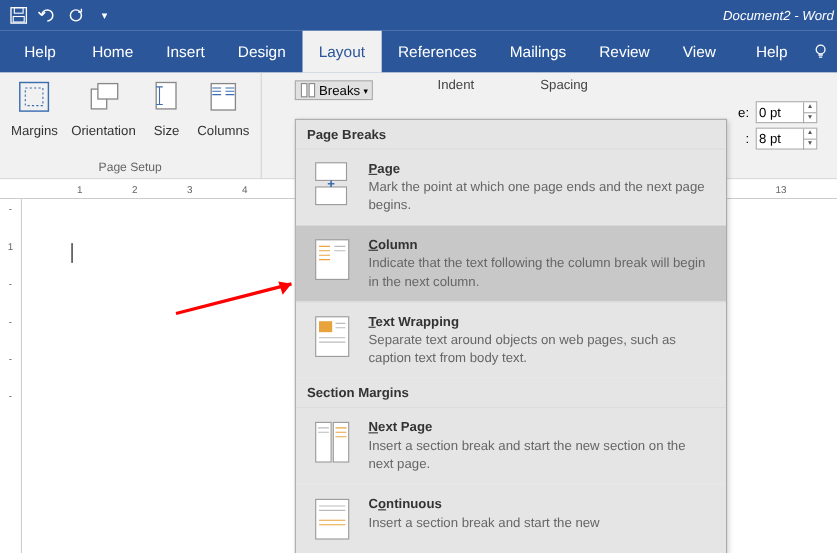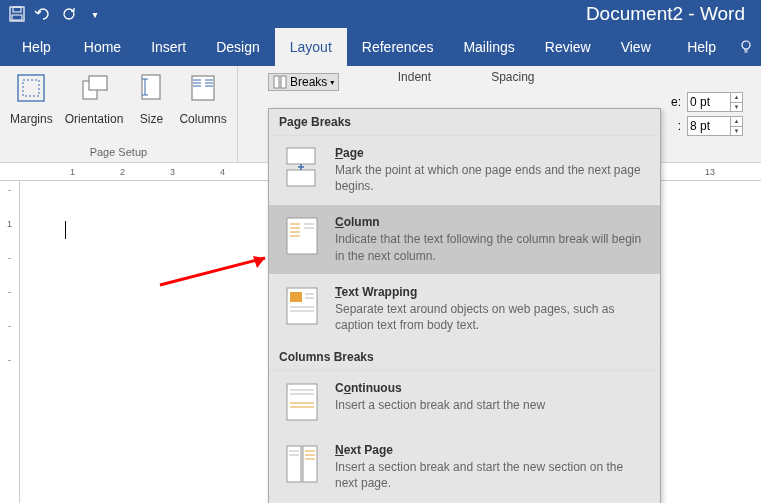--- a/index.html
+++ b/index.html
@@ -1,21 +1,21 @@
 <!DOCTYPE html>
 <html><head>
 <meta charset="utf-8">
 <style>
 * { margin: 0; padding: 0; box-sizing: border-box; }
 body { font-family: 'Segoe UI', Tahoma, sans-serif; font-size: 12px; background: #fff; overflow: hidden; width: 761px; height: 503px; position: relative; }
 
 .titlebar { background: #2b579a; height: 28px; display: flex; align-items: center; color: #fff; }
 .qat { display: flex; align-items: center; gap: 8px; padding: 0 8px; }
 .qat-icon { width: 18px; height: 18px; display: flex; align-items: center; justify-content: center; }
-.title-text { flex: 1; text-align: right; padding-right: 16px; font-size: 19px; }
+.title-text { flex: 1; text-align: right; padding-right: 3px; font-size: 12px; font-style: italic; }
 
 .ribbon-tabs { background: #2b579a; height: 38px; display: flex; align-items: stretch; color: #fff; padding-left: 4px; }
 .ribbon-tab { padding: 0 15px; display: flex; align-items: center; font-size: 14px; cursor: pointer; }
 .ribbon-tab.active { background: #f1f1f1; color: #2b579a; }
 .ribbon-tab.file { padding: 0 18px; }
 .help-right { margin-left: auto; display: flex; align-items: center; justify-content: center; }
 .lightbulb { width: 30px; display: flex; align-items: center; justify-content: center; }
 
 .ribbon-content { background: #f1f1f1; height: 97px; display: flex; border-bottom: 1px solid #d4d4d4; }
 .ribbon-group { display: flex; flex-direction: column; align-items: center; padding: 4px 6px 2px 6px; border-right: 1px solid #d4d4d4; position: relative; }
@@ -265,53 +265,53 @@
           <line x1="7" y1="22" x2="31" y2="22" stroke="#bbb"></line>
           <line x1="7" y1="26" x2="31" y2="26" stroke="#bbb"></line>
         </svg>
     </div>
     <div class="dd-text">
       <div class="dd-title"><b><u>T</u><span>ext Wrapping</span></b></div>
       <div class="dd-desc">Separate text around objects on web pages, such as caption text from body text.</div>
     </div>
   </div>
 
-  <div class="dd-section">Columns Breaks</div>
-
-  <div class="dd-item" style="border-bottom:none">
-    <div class="dd-icon">
-      <svg width="38" height="42" viewBox="0 0 38 42">
-          <rect x="4" y="3" width="30" height="36" fill="#fff" stroke="#999"></rect>
-          <line x1="7" y1="9" x2="31" y2="9" stroke="#bbb"></line>
-          <line x1="7" y1="13" x2="31" y2="13" stroke="#bbb"></line>
-          <line x1="7" y1="22" x2="31" y2="22" stroke="#e8a33d"></line>
-          <line x1="7" y1="26" x2="31" y2="26" stroke="#e8a33d"></line>
-        </svg>
-    </div>
-    <div class="dd-text">
-      <div class="dd-title"><b>C<u>o</u>ntinuous</b></div>
-      <div class="dd-desc">Insert a section break and start the new</div>
-    </div>
-  </div>
+  <div class="dd-section">Section Margins</div>
 
   <div class="dd-item">
     <div class="dd-icon">
       <svg width="38" height="42" viewBox="0 0 38 42">
           <rect x="4" y="3" width="14" height="36" fill="#fff" stroke="#999"></rect>
           <rect x="20" y="3" width="14" height="36" fill="#fff" stroke="#999"></rect>
           <line x1="6" y1="8" x2="16" y2="8" stroke="#bbb"></line>
           <line x1="6" y1="12" x2="16" y2="12" stroke="#bbb"></line>
           <line x1="22" y1="8" x2="32" y2="8" stroke="#e8a33d"></line>
           <line x1="22" y1="12" x2="32" y2="12" stroke="#e8a33d"></line>
           <line x1="22" y1="16" x2="32" y2="16" stroke="#e8a33d"></line>
         </svg>
     </div>
     <div class="dd-text">
       <div class="dd-title"><b><u>N</u><span>ext Page</span></b></div>
       <div class="dd-desc">Insert a section break and start the new section on the next page.</div>
     </div>
   </div>
+
+  <div class="dd-item" style="border-bottom:none">
+    <div class="dd-icon">
+      <svg width="38" height="42" viewBox="0 0 38 42">
+          <rect x="4" y="3" width="30" height="36" fill="#fff" stroke="#999"></rect>
+          <line x1="7" y1="9" x2="31" y2="9" stroke="#bbb"></line>
+          <line x1="7" y1="13" x2="31" y2="13" stroke="#bbb"></line>
+          <line x1="7" y1="22" x2="31" y2="22" stroke="#e8a33d"></line>
+          <line x1="7" y1="26" x2="31" y2="26" stroke="#e8a33d"></line>
+        </svg>
+    </div>
+    <div class="dd-text">
+      <div class="dd-title"><b>C<u>o</u>ntinuous</b></div>
+      <div class="dd-desc">Insert a section break and start the new</div>
+    </div>
+  </div>
 </div>
 
 <svg class="arrow-annotation" width="130" height="40">
   <line x1="5" y1="35" x2="110" y2="8" stroke="#ff0000" stroke-width="3"></line>
   <polygon points="110,8 98,6 102,18" fill="#ff0000"></polygon>
 </svg>
 
 </body></html>

